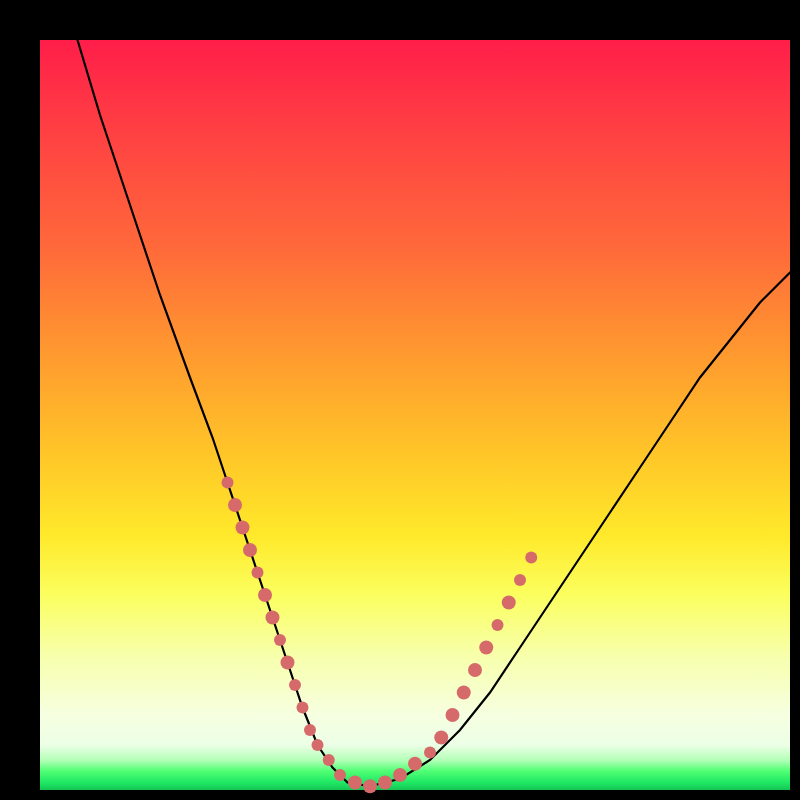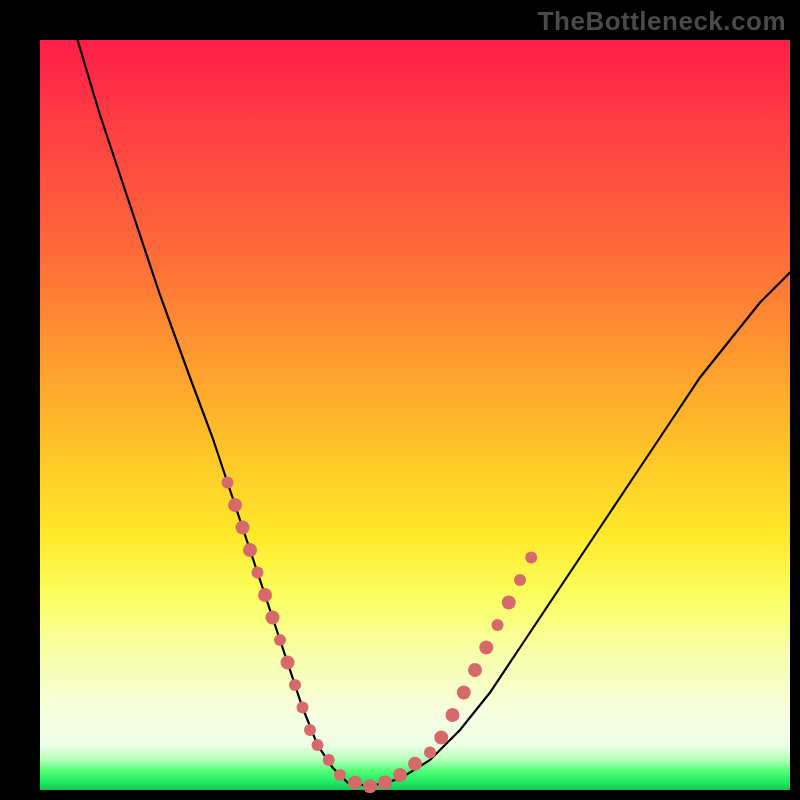--- a/index.html
+++ b/index.html
@@ -59,21 +59,20 @@
     top: 0;
     width: 750px;
     height: 750px;
     overflow: visible;
   }
 </style>
 </head>
 <body>
 
 <div class="frame">
-  <div class="watermark">TheBottleneck.com</div>
   <div class="plot-area">
     <svg class="curve" viewBox="0 0 750 750">
       <path id="main-curve" fill="none" stroke="#000000" stroke-width="2.2" stroke-linecap="round" d="M37.50 0.00 L60.00 75.00 L90.00 165.00 L120.00 255.00 L150.00 337.50 L172.50 397.50 L187.50 442.50 L202.50 487.50 L217.50 532.50 L232.50 577.50 L247.50 622.50 L262.50 667.50 L277.50 705.00 L292.50 727.50 L307.50 742.50 L330.00 746.25 L360.00 738.75 L390.00 720.00 L420.00 690.00 L450.00 652.50 L480.00 607.50 L510.00 562.50 L540.00 517.50 L570.00 472.50 L600.00 427.50 L630.00 382.50 L660.00 337.50 L690.00 300.00 L720.00 262.50 L750.00 232.50"></path>
       <g id="marker-group">
           <circle cx="187.50" cy="442.50" r="6" fill="#d66a6a"></circle>
           <circle cx="195.00" cy="465.00" r="7" fill="#d66a6a"></circle>
           <circle cx="202.50" cy="487.50" r="7" fill="#d66a6a"></circle>
           <circle cx="210.00" cy="510.00" r="7" fill="#d66a6a"></circle>
           <circle cx="217.50" cy="532.50" r="6" fill="#d66a6a"></circle>
           <circle cx="225.00" cy="555.00" r="7" fill="#d66a6a"></circle>

